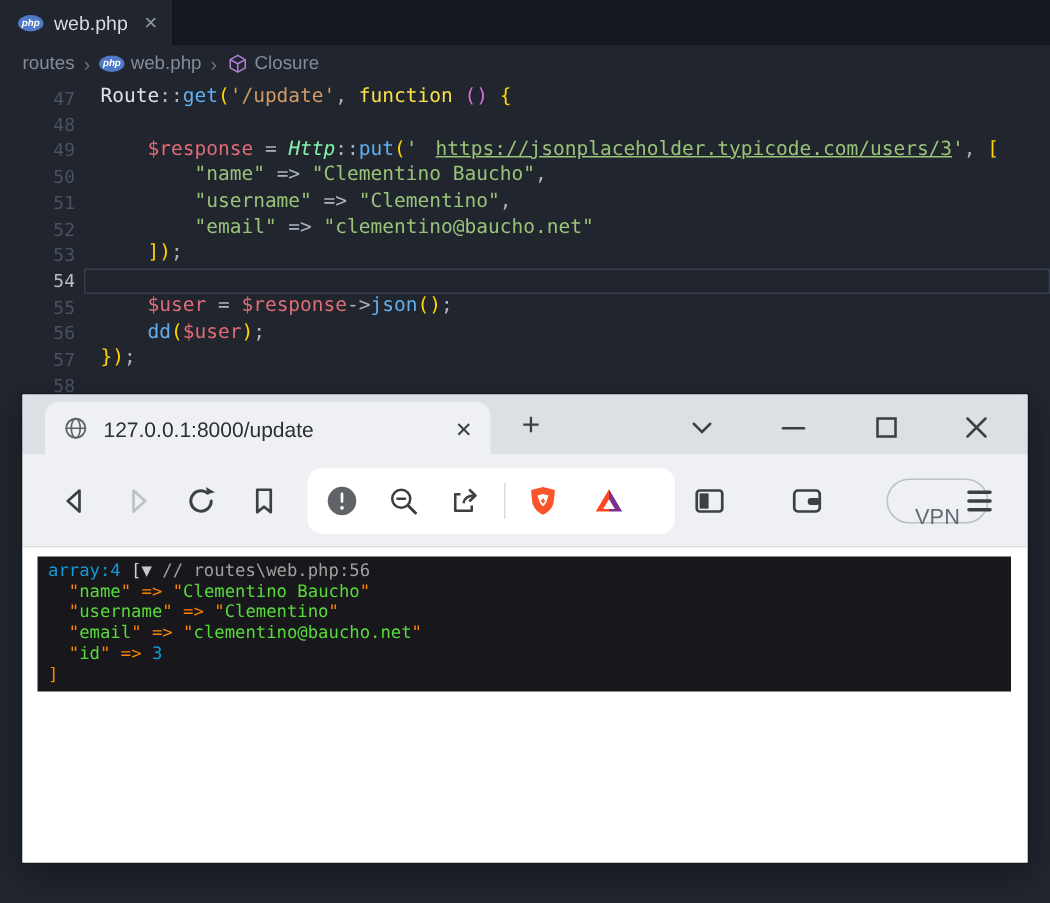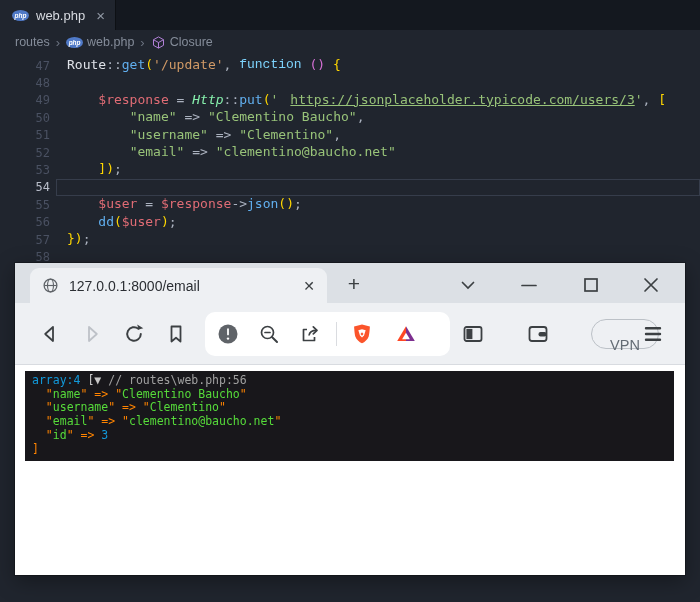--- a/index.html
+++ b/index.html
@@ -40,21 +40,21 @@
   .row-body {
     flex:1; height:100%; margin-left:6px; padding-left:11px;
     display:flex; align-items:flex-start; white-space:pre;
     font:13px "DejaVu Sans Mono", monospace;
   }
   .code-row.current .row-body { border:1px solid #363d4b; }
 
   .tk-cls  { color:#dfe2e8; }
   .tk-cls2 { color:#86efac;font-style:italic; }
   .tk-fn   { color:#61afef; }
-  .tk-kw   { color:#7dd3fc;font-family:Liberation Mono, monospace; }
+  .tk-kw   { color:#fde047; }
   .tk-var  { color:#e06c75; }
   .tk-str  { color:#98c379; }
   .tk-strt { color:#d19a66; }
   .tk-lnk  { color:#98c379; text-decoration:underline;margin-left:12px; }
   .tk-b1   { color:#ffd700; }
   .tk-b2   { color:#d670d6; }
   .tk-pln  { color:#abb2bf; }
 
   
   .browser {
@@ -192,21 +192,21 @@
     </div>
 
   <div class="browser">
     <div class="b-titlebar">
       <div class="b-tab">
         <svg width="17" height="17" viewBox="0 0 24 24">
           <circle cx="12" cy="12" r="9" fill="none" stroke="#5f6368" stroke-width="1.8"></circle>
           <ellipse cx="12" cy="12" rx="4.2" ry="9" fill="none" stroke="#5f6368" stroke-width="1.6"></ellipse>
           <path d="M3.4 12 h17.2" stroke="#5f6368" stroke-width="1.6"></path>
         </svg>
-        <span class="b-tab-title">127.0.0.1:8000/email</span>
+        <span class="b-tab-title">127.0.0.1:8000/update</span>
         <span class="b-tab-close">✕</span>
       </div>
       <div class="b-newtab">+</div>
       <svg class="wc-btn" style="left:441px" viewBox="0 0 24 24">
           <path d="M6.5 9.5 L12 15 L17.5 9.5" fill="none" stroke="#3c4043" stroke-width="1.7" stroke-linecap="round"></path>
         </svg>
       <svg class="wc-btn" style="left:502px" viewBox="0 0 24 24">
           <path d="M5 12.5 h14" stroke="#3c4043" stroke-width="1.7" stroke-linecap="round"></path>
         </svg>
       <svg class="wc-btn" style="left:564px" viewBox="0 0 24 24">

